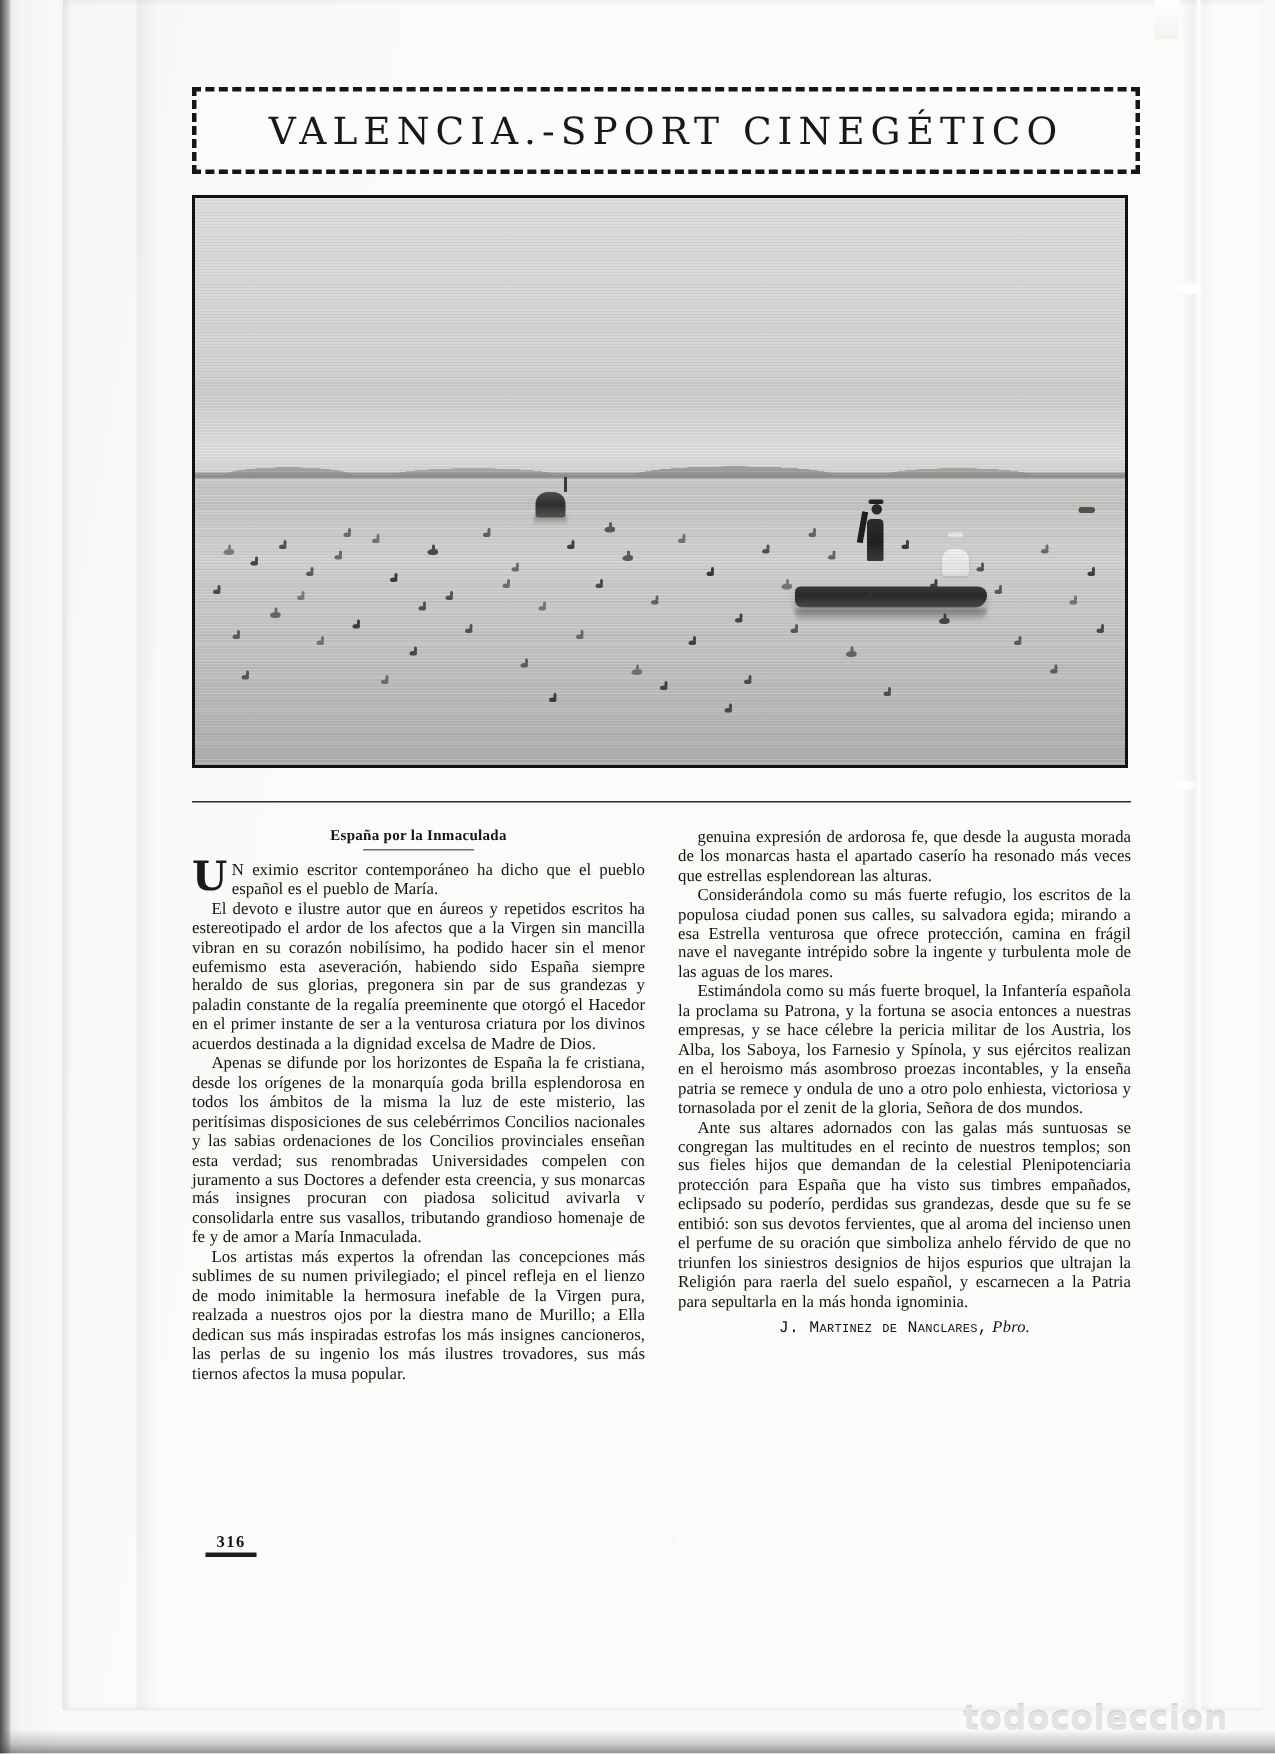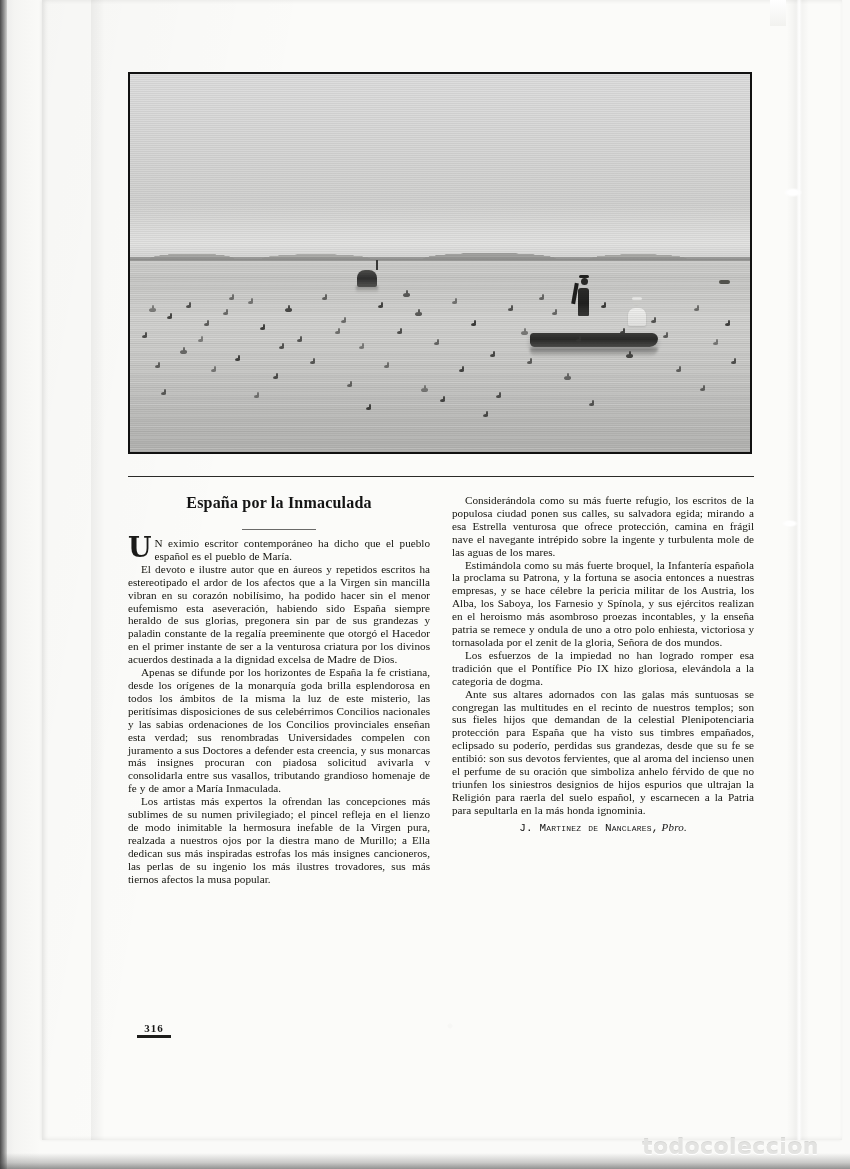--- a/index.html
+++ b/index.html
@@ -206,22 +206,22 @@
 
   
   #divider{
     margin-top:22px;width:626px;height:0;border-top:1.6px solid #2a2a28;
   }
 
   
   #article{margin-top:17px;width:626px;display:flex;gap:22px;}
   .col{width:302px;}
   #article-title{
-    text-align:center;font-size:16px;color:#141414;letter-spacing:.2px;
-    margin:0 0 17px 0;font-weight:bold;
+    text-align:center;font-size:10px;color:#141414;letter-spacing:.2px;
+    margin:0 0 3px 0;font-weight:bold;
   }
   #title-rule{
     width:74px;height:0;border-top:1.4px solid #3a3a38;margin:3px auto 7px auto;
     opacity:.75;
   }
   p.body{
     margin:0;
     font-size:11.2px;
     line-height:12.9px;
     text-align:justify;
@@ -271,20 +271,25 @@
 <div id="page-leaf">
   <div id="leaf-texture"></div>
   <div id="page-crease"></div>
   <div id="page-crease-2"></div>
   <div class="tear" id="tear-top"></div>
   <div class="tear" id="tear-mid"></div>
   <div class="tear" id="tear-mid2"></div>
 
   <div id="content">
 
+    <div id="masthead">
+      <div id="masthead-inner">
+        <div id="masthead-title">VALENCIA.-SPORT CINEGÉTICO</div>
+      </div>
+    </div>
 
     <div id="photo-frame">
       <div id="sky"></div>
       <div id="haze"></div>
       <div id="shore-hills"></div>
       <div id="shoreline"></div>
       <div id="water"></div>
       <div id="water-ripples"></div>
 
       <div id="blind-mast"></div>
@@ -376,23 +381,23 @@
         <div id="title-rule"></div>
         <div id="left-paras">
             <p class="body first"><span class="dropcap">U</span>N eximio escritor contemporáneo ha dicho que el pueblo español es el pueblo de María.</p>
             <p class="body">El devoto e ilustre autor que en áureos y repetidos escritos ha estereotipado el ardor de los afectos que a la Virgen sin mancilla vibran en su corazón nobilísimo, ha podido hacer sin el menor eufemismo esta aseveración, habiendo sido España siempre heraldo de sus glorias, pregonera sin par de sus grandezas y paladin constante de la regalía preeminente que otorgó el Hacedor en el primer instante de ser a la venturosa criatura por los divinos acuerdos destinada a la dignidad excelsa de Madre de Dios.</p>
             <p class="body">Apenas se difunde por los horizontes de España la fe cristiana, desde los orígenes de la monarquía goda brilla esplendorosa en todos los ámbitos de la misma la luz de este misterio, las peritísimas disposiciones de sus celebérrimos Concilios nacionales y las sabias ordenaciones de los Concilios provinciales enseñan esta verdad; sus renombradas Universidades compelen con juramento a sus Doctores a defender esta creencia, y sus monarcas más insignes procuran con piadosa solicitud avivarla v consolidarla entre sus vasallos, tributando grandioso homenaje de fe y de amor a María Inmaculada.</p>
             <p class="body">Los artistas más expertos la ofrendan las concepciones más sublimes de su numen privilegiado; el pincel refleja en el lienzo de modo inimitable la hermosura inefable de la Virgen pura, realzada a nuestros ojos por la diestra mano de Murillo; a Ella dedican sus más inspiradas estrofas los más insignes cancioneros, las perlas de su ingenio los más ilustres trovadores, sus más tiernos afectos la musa popular.</p>
           </div>
       </div>
       <div class="col" id="col-right">
         <div id="right-paras">
+            <p class="body">genuina expresión de ardorosa fe, que desde la augusta morada de los monarcas hasta el apartado caserío ha resonado más veces que estrellas esplendorean las alturas.</p>
             <p class="body">Considerándola como su más fuerte refugio, los escritos de la populosa ciudad ponen sus calles, su salvadora egida; mirando a esa Estrella venturosa que ofrece protección, camina en frágil nave el navegante intrépido sobre la ingente y turbulenta mole de las aguas de los mares.</p>
             <p class="body">Estimándola como su más fuerte broquel, la Infantería española la proclama su Patrona, y la fortuna se asocia entonces a nuestras empresas, y se hace célebre la pericia militar de los Austria, los Alba, los Saboya, los Farnesio y Spínola, y sus ejércitos realizan en el heroismo más asombroso proezas incontables, y la enseña patria se remece y ondula de uno a otro polo enhiesta, victoriosa y tornasolada por el zenit de la gloria, Señora de dos mundos.</p>
-            <p class="body">Los esfuerzos de la impiedad no han logrado romper esa tradición que el Pontífice Pío IX hizo gloriosa, elevándola a la categoria de dogma.</p>
             <p class="body">Ante sus altares adornados con las galas más suntuosas se congregan las multitudes en el recinto de nuestros templos; son sus fieles hijos que demandan de la celestial Plenipotenciaria protección para España que ha visto sus timbres empañados, eclipsado su poderío, perdidas sus grandezas, desde que su fe se entibió: son sus devotos fervientes, que al aroma del incienso unen el perfume de su oración que simboliza anhelo férvido de que no triunfen los siniestros designios de hijos espurios que ultrajan la Religión para raerla del suelo español, y escarnecen a la Patria para sepultarla en la más honda ignominia.</p>
           </div>
         <div id="signature">
           <span class="smallcaps">J. Martinez de Nanclares,</span>
           <span class="pbro">Pbro.</span>
         </div>
       </div>
     </div>
 
   </div>

